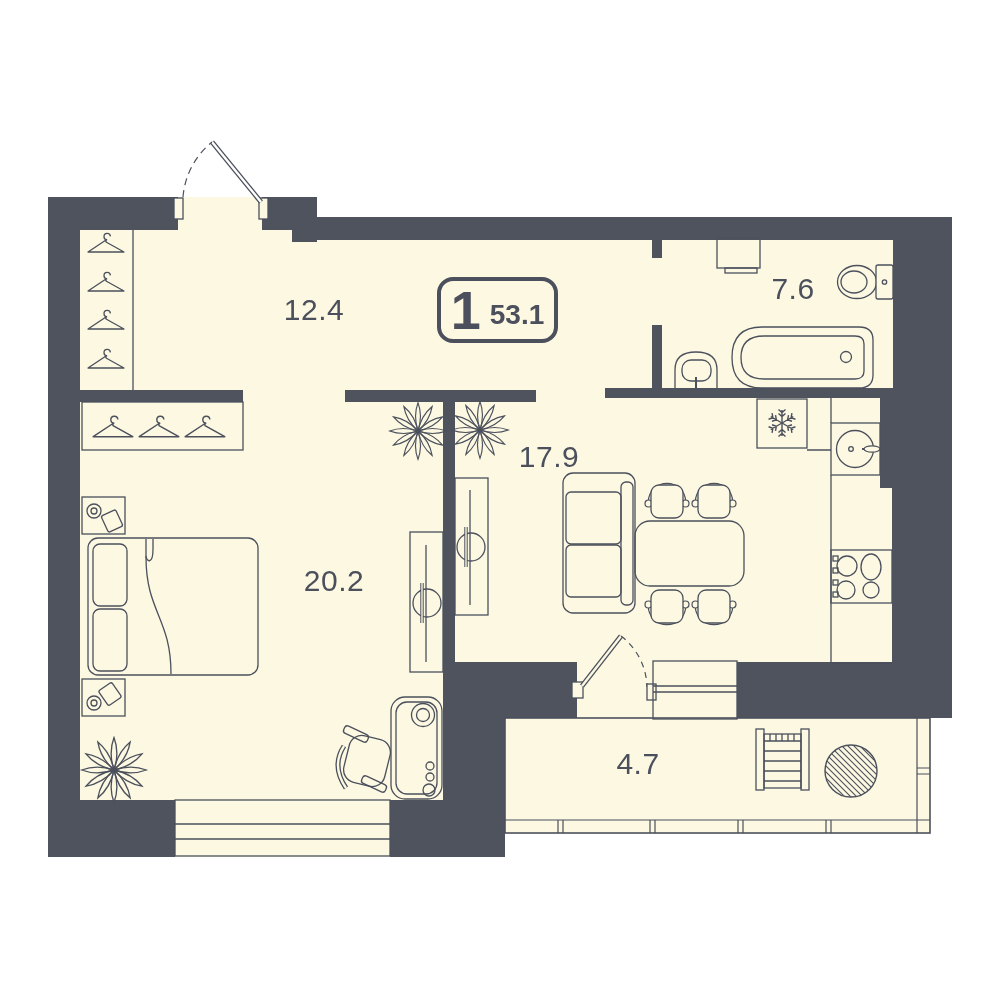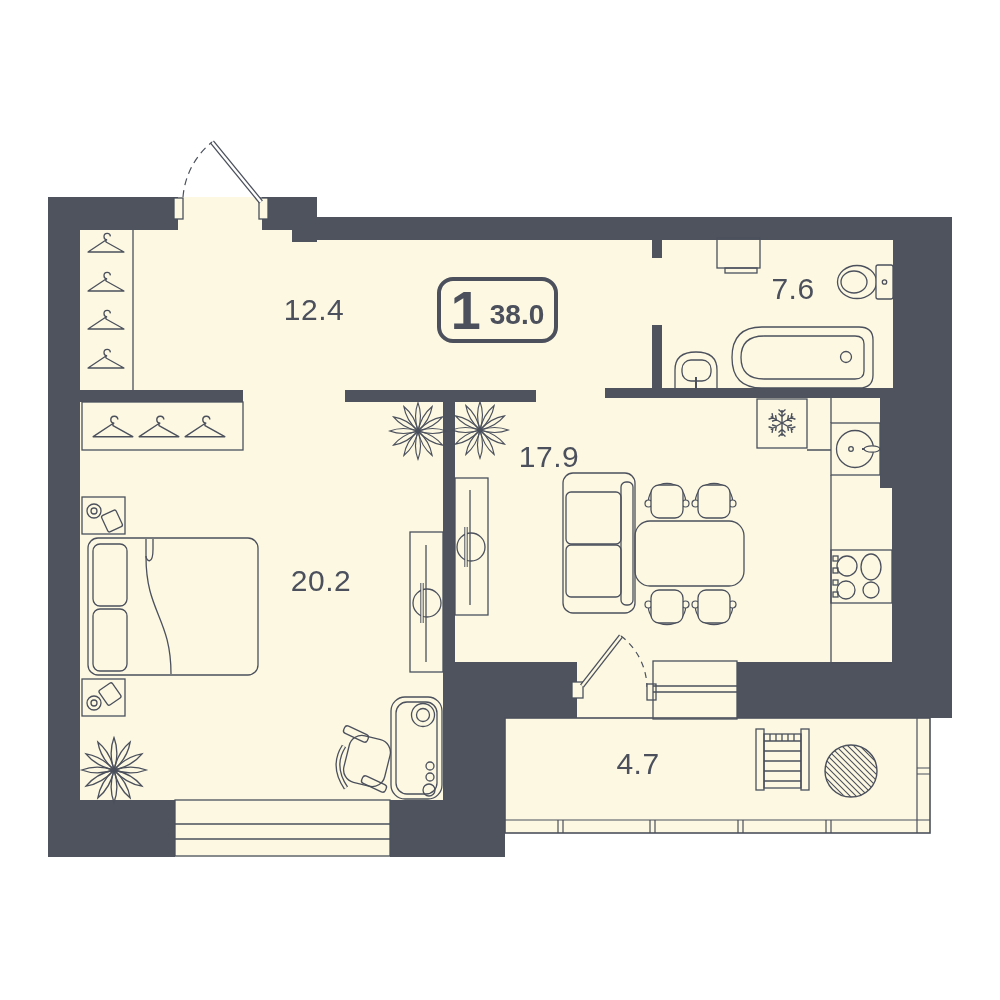--- a/index.html
+++ b/index.html
@@ -256,21 +256,21 @@
     <rect x="764" y="734" width="37" height="54"></rect>
     <path d="M764,741 H801 M764,751 H801 M764,761 H801 M764,771 H801 M764,781 H801"></path>
     <path d="M770,734 V741 M776,734 V741 M782,734 V741 M788,734 V741 M794,734 V741"></path>
   </g>
   <circle cx="851" cy="771" r="26" fill="url(#hatch)" stroke="#4b505c" stroke-width="1.4"></circle>
 </svg>
 
 <div class="lbl" style="left:314px;top:310px">12.4</div>
 <div class="lbl" style="left:793px;top:289px">7.6</div>
 <div class="lbl" style="left:549px;top:457px">17.9</div>
-<div class="lbl" style="left:321px;top:581px">20.2</div>
+<div class="lbl" style="left:334px;top:581px">20.2</div>
 <div class="lbl" style="left:638px;top:764px">4.7</div>
 
 <div class="badge">
   <span class="badge-rooms">1</span>
-  <span class="badge-area">38.0</span>
+  <span class="badge-area">53.1</span>
 </div>
 
 </div>
 
 </body></html>

